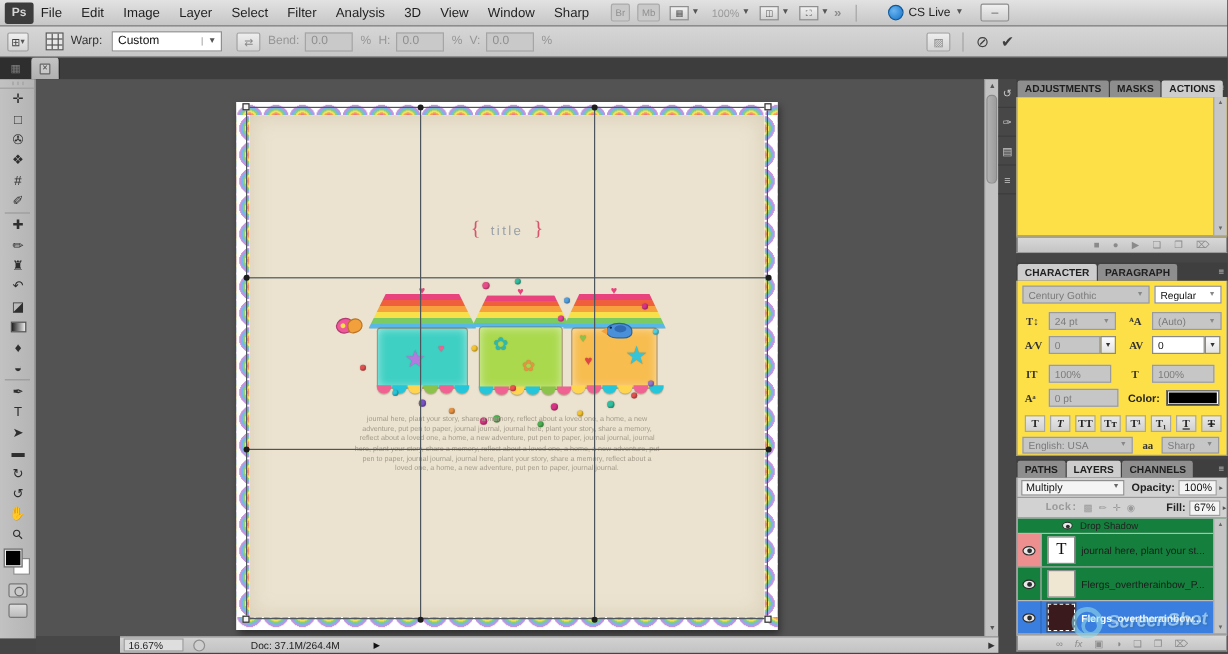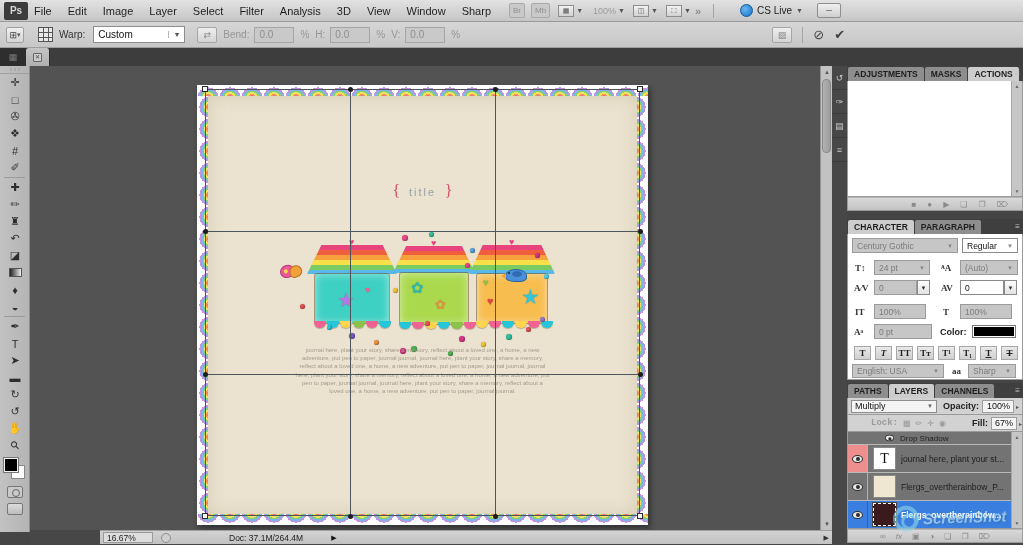--- a/index.html
+++ b/index.html
@@ -149,21 +149,21 @@
   .vs-thumb { position:absolute; left:1px; top:13px; width:9px; height:74px; background:linear-gradient(90deg,#b2b2b2,#9c9c9c); border:1px solid #8a8a8a; border-radius:4px; }
   #dock { position:absolute; left:832px; top:66px; width:15px; height:479px; background:#474747; }
   .dock-icon { width:15px; height:24px; color:#c9c9c9; font-size:9px; display:flex; align-items:center; justify-content:center; border-bottom:1px solid #3c3c3c; }
 
   
   #panels { position:absolute; left:847px; top:66px; width:176px; height:474px; background:#454545; font-size:9px; }
   .ptabs { height:15px; background:#3f3f3f; display:flex; align-items:flex-end; padding-left:1px; gap:1px; position:relative; }
   .ptab { padding:2px 6px 2px; font-size:8.5px; font-weight:bold; color:#1e1e1e; background:#8e8e8e; border-radius:2px 2px 0 0; }
   .ptab.active { background:#cdcdcd; }
   .pmenu { position:absolute; right:3px; top:3px; color:#c2c2c2; font-size:8px; }
-  .pcontent { background:#ffffff; border:1px solid #9a9a9a; border-top:none; position:relative;text-align:center; }
+  .pcontent { background:#fde047; border:1px solid #9a9a9a; border-top:none; position:relative;text-align:center; }
   #actions-content { height:116px; }
   .mini-scroll { position:absolute; right:0; top:0; bottom:0; width:11px; background:#c6c6c6; border-left:1px solid #a5a5a5;
     display:flex; flex-direction:column; justify-content:space-between; font-size:5px; color:#666; align-items:center; padding:2px 0; }
   .panel-iconbar { height:14px; background:linear-gradient(#d8d8d8,#c4c4c4); border:1px solid #9a9a9a; border-top:1px solid #b5b5b5;
     display:flex; align-items:center; justify-content:flex-end; gap:11px; padding:0 14px; color:#8a8a8a; font-size:8px; }
   .pgap { height:8px; background:#454545; }
 
   
   #char-content { height:146px; }
   .cfield { position:absolute; height:15px; border:1px solid #9b9b9b; background:#c6c6c6; color:#7b7b7b;
@@ -185,42 +185,42 @@
 
   
   .lrow { height:17px; background:#d2d2d2; border:1px solid #9a9a9a; border-top:none; display:flex; align-items:center; padding:0 3px; position:relative; }
   .blend-select { width:86px; height:13px; background:#f4f4f4; border:1px solid #8e8e8e; display:flex; align-items:center; justify-content:space-between; padding:0 3px; color:#111; }
   .small-label { font-weight:bold; color:#222; margin-left:6px; }
   .small-label.dim { color:#9a9a9a; }
   .val-box { width:32px; height:13px; background:#f4f4f4; border:1px solid #9e9e9e; color:#111; display:flex; align-items:center; justify-content:flex-end; padding:0 3px; margin-left:3px; }
   .side-arrow { font-size:6px; color:#555; margin-left:2px; }
   .lock-icons { display:flex; gap:5px; margin-left:5px; color:#9a9a9a; font-size:8px; }
   #layers-list { position:relative; background:#cfcfcf; border:1px solid #9a9a9a; border-top:none; height:97px; overflow:hidden; }
-  .layer-row { display:flex; align-items:center; border-bottom:1px solid #b8b8b8; background:#737373; height:28px; }
+  .layer-row { display:flex; align-items:center; border-bottom:1px solid #b8b8b8; background:#15803d; height:28px; }
   .layer-row.effect { height:13px; padding-left:36px; font-size:8px; color:#222; }
   .eye-cell { width:20px; align-self:stretch; border-right:1px solid #b0b0b0; display:flex; align-items:center; justify-content:center; }
   .eye-cell.pink { background:#ee8f8f; }
   .eye { width:11px; height:8px; border:1px solid #2c2c2c; border-radius:50%; position:relative; background:#e8e8e8; }
   .eye::after { content:""; position:absolute; left:3px; top:1.5px; width:4px; height:4px; background:#2c2c2c; border-radius:50%; }
   .eye.small { transform:scale(.8); }
   .thumb { width:23px; height:23px; margin:0 5px; border:1px solid #8a8a8a; background:#fff; display:flex; align-items:center; justify-content:center; }
   .thumb.text-thumb { font-family:"Liberation Serif",serif; font-size:14px; color:#111; }
   .layer-name { font-size:8.5px; color:#1c1c1c; white-space:nowrap; overflow:hidden; }
   .layer-row.selected { background:#3a7fe0; }
   .layer-row.selected .layer-name { color:#fff; font-weight:bold; }
   .layer-row.selected .eye-cell { border-right-color:#2d66b6; }
   .thumb.ants { border:1px dashed #fff; outline:1px solid #444; }
 
   
   #status-dark { position:absolute; left:30px; top:530px; width:70px; height:14px; background:#474747; }
   #statusbar { position:absolute; left:100px; top:530px; width:732px; height:14px; background:linear-gradient(#d2d2d2,#c2c2c2);
     border-top:1px solid #9e9e9e; display:flex; align-items:center; font-size:8.5px; color:#222; }
   .zoom-field { width:50px; height:11px; margin-left:3px; background:#dedede; border:1px solid #9a9a9a; display:flex; align-items:center; padding:0 3px; }
   .status-icon { width:10px; height:10px; border:1px solid #8e8e8e; border-radius:50%; margin-left:8px; background:#cfcfcf; }
-  .doc-info { margin-left:58px; }
+  .doc-info { margin-left:38px; }
   .status-play { margin-left:28px; font-size:7px; color:#111; }
   .hscroll-end { margin-left:auto; margin-right:3px; font-size:7px; color:#333; }
 
   
   #watermark { position:absolute; left:893px; top:497px; width:128px; height:40px; z-index:50;
     display:flex; align-items:center; gap:4px; opacity:.6; transform:rotate(-2deg); pointer-events:none; }
   .wm-spiral { width:26px; height:26px; border:4px solid #8fd7e8; border-radius:50%; position:relative; }
   .wm-spiral::after { content:""; position:absolute; left:4px; top:4px; width:10px; height:10px; border:3px solid #8fd7e8; border-radius:50%; }
   .wm-text { font-size:15px; font-style:italic; font-weight:bold; color:#cfeef7; text-shadow:1px 1px 2px rgba(40,90,110,.6); }
 </style>

